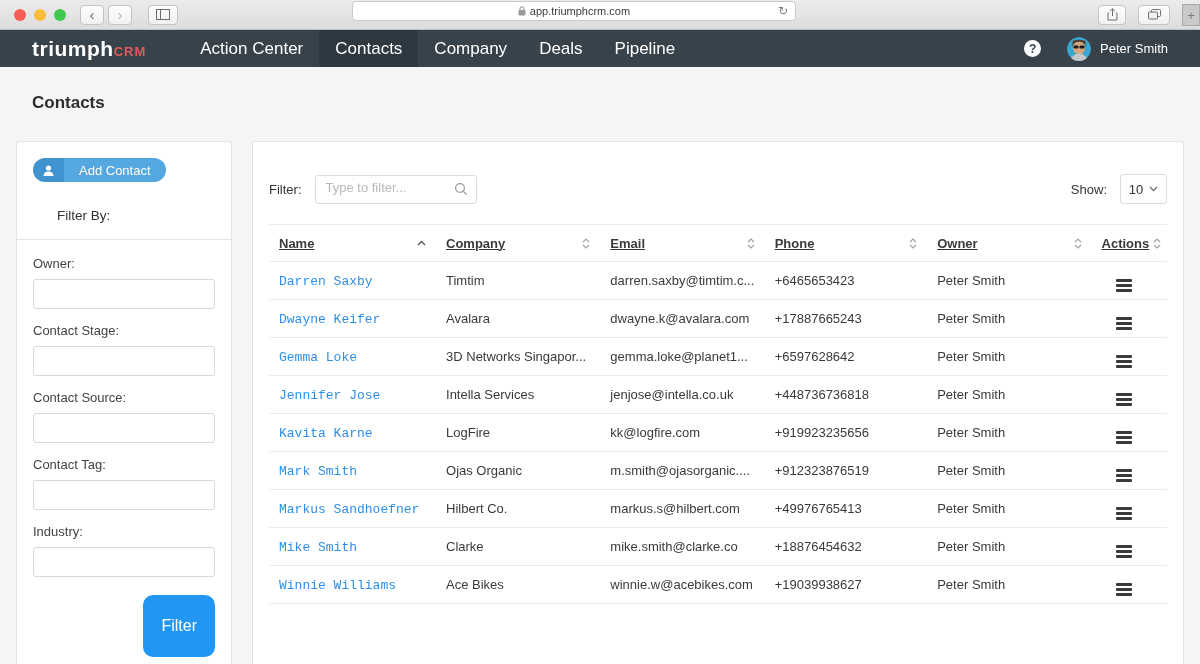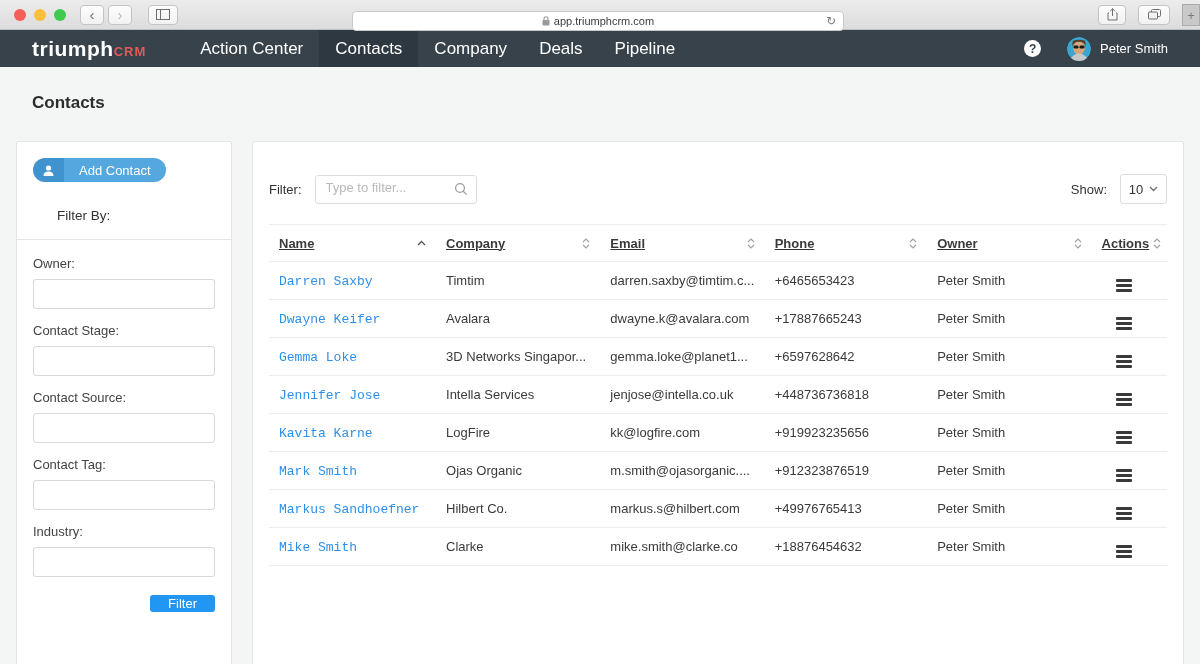--- a/index.html
+++ b/index.html
@@ -10,21 +10,21 @@
   .chrome { height:30px; background:linear-gradient(#ececec,#dcdcdc); border-bottom:1px solid #bfbfbf;
             display:flex; align-items:center; padding:0 8px; position:relative; }
   .lights { display:flex; gap:8px; margin:0 14px 0 6px; }
   .light { width:12px; height:12px; border-radius:50%; }
   .light.red { background:#f65f57; } .light.yellow { background:#fbbe3c; } .light.green { background:#3fc94e; }
   .chrome-btn { height:20px; min-width:24px; background:linear-gradient(#fdfdfd,#f1f1f1); border:1px solid #c4c4c4;
                 border-radius:4px; display:flex; align-items:center; justify-content:center;
                 color:#6e6e6e; font-size:13px; margin-right:4px; }
   .chrome-btn.disabled { color:#b9b9b9; }
   .chrome-btn svg { display:block; }
-  .urlbar { position:absolute; left:352px; width:492px; height:20px; top:11px; background:#fff;
+  .urlbar { position:absolute; left:352px; width:444px; height:20px; top:1px; background:#fff;
             border:1px solid #c9c9c9; border-radius:4px; display:flex; align-items:center; justify-content:center;
             font-size:11px; color:#3c3c3c; }
   .urlbar .lock { margin-right:4px; display:flex; }
   .urlbar .reload { position:absolute; right:7px; color:#7c7c7c; font-size:12px; }
   .chrome-right { position:absolute; right:26px; display:flex; gap:8px; }
   .newtab-stub { position:absolute; right:0; top:4px; width:18px; height:22px; background:#c9c9c9;
                  border:1px solid #ababab; color:#7a7a7a; font-size:13px; display:flex; align-items:center; justify-content:center; }
 
   
   .navbar { height:37px; background:#37424a; display:flex; align-items:center; padding:0 32px; }
@@ -50,21 +50,21 @@
   .sidebar { width:216px; margin-right:20px; padding:16px; height:540px; }
   .add-contact { display:inline-flex; height:24px; border-radius:13px; overflow:hidden; cursor:pointer; border:none; padding:0; background:none; }
   .add-contact .icon-box { width:31px; background:#4093cf; display:flex; align-items:center; justify-content:center; }
   .add-contact .label-box { background:#55a7e0; color:#fff; font-size:13px; display:flex; align-items:center; padding:0 15px; }
   .filter-by { margin-top:26px; font-size:13.5px; color:#333;margin-left:24px; }
   .side-divider { border:none; border-top:1px solid #e6e6e6; margin:16px -16px; }
   .field-group { margin-bottom:14px; }
   .field-label { font-size:13px; color:#434343; margin:10px 0 8px; display:block; }
   .field-input { width:100%; height:30px; border:1px solid #d8d8d8; border-radius:3px; background:#fff; padding:0 8px; font-size:13px; }
   .filter-btn-row { display:flex; justify-content:flex-end; margin-top:18px; }
-  .filter-btn { background:#2196f3; color:#fff; border:none; border-radius:3px; font-size:13px; padding:1px 18px; cursor:pointer; }
+  .filter-btn { background:#2196f3; color:#fff; border:none; border-radius:10px; font-size:16px; padding:22px 18px; cursor:pointer; }
 
   
   .main { flex:1; padding:16px 16px 0; height:540px; overflow:hidden; }
   .toolbar { display:flex; align-items:center; margin:16px 0 20px; }
   .toolbar-label { font-size:13px; color:#333; margin-right:13px; }
   .filter-input-wrap { position:relative; }
   .filter-input { width:162px; height:29px; border:1px solid #dcdcdc; border-radius:3px; padding:0 30px 4px 10px; font-size:13px; color:#333; }
   .filter-input::placeholder { color:#b9b9b9; }
   .search-icon { position:absolute; right:9px; top:7px; }
   .show-wrap { display:flex; align-items:center; }
@@ -405,16 +405,28 @@
           <td>Clarke</td>
           <td>mike.smith@clarke.co</td>
           <td>+18876454632</td>
           <td>Peter Smith</td>
           <td class="actions-cell"><span class="hamburger">
                 <i></i>
                 <i></i>
                 <i></i>
               </span></td>
         </tr>
+        <tr>
+          <td><a class="name-link">Winnie Williams</a></td>
+          <td>Ace Bikes</td>
+          <td>winnie.w@acebikes.com</td>
+          <td>+19039938627</td>
+          <td>Peter Smith</td>
+          <td class="actions-cell"><span class="hamburger">
+                <i></i>
+                <i></i>
+                <i></i>
+              </span></td>
+        </tr>
       </tbody>
     </table>
   </div>
 </div>
 
 </body></html>

